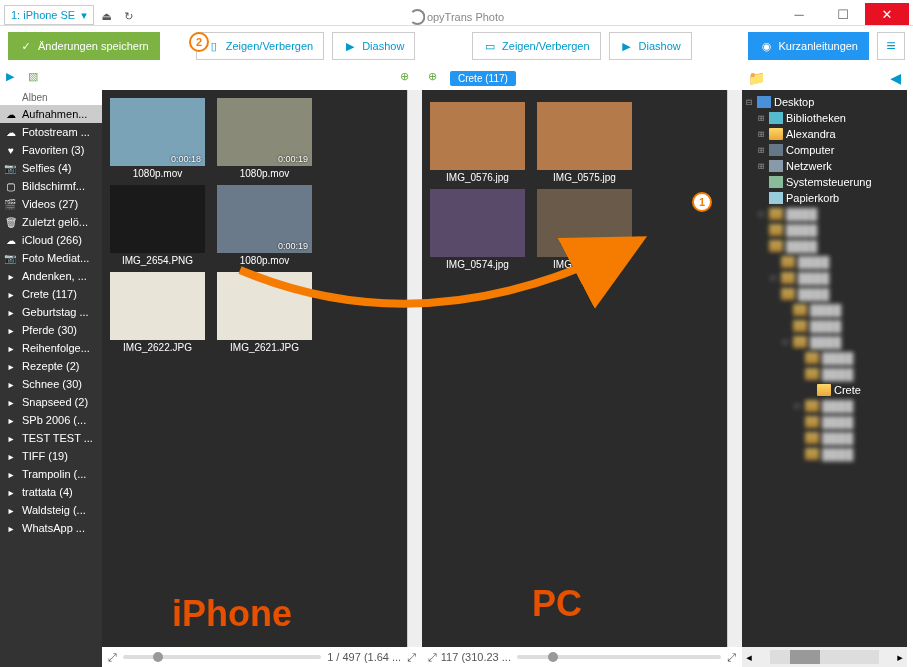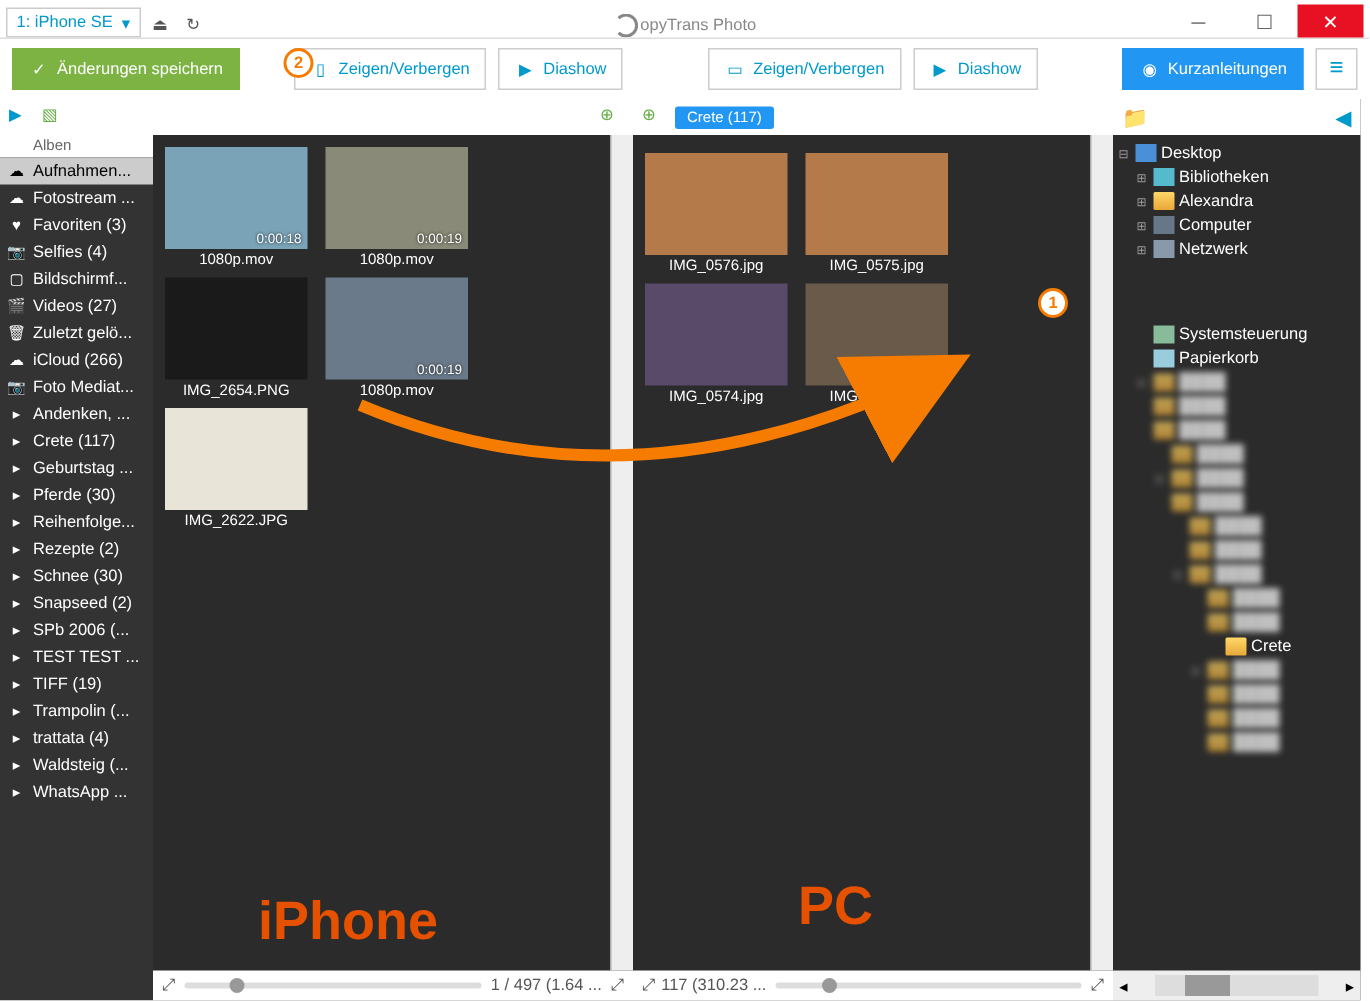--- a/index.html
+++ b/index.html
@@ -262,20 +262,24 @@
               <span class="dur">0:00:19</span>
             </div>
             <div class="lbl">1080p.mov</div>
           </div>
         </div>
         <div class="row">
           <div class="thumb">
             <div class="img" style="background:#e8e4d8"></div>
             <div class="lbl">IMG_2622.JPG</div>
           </div>
+          <div class="thumb">
+            <div class="img" style="background:#e8e4d8"></div>
+            <div class="lbl">IMG_2621.JPG</div>
+          </div>
         </div>
       </div>
     <div class="big-label" style="bottom:32px;left:70px">iPhone</div>
     <div class="panel-f">
       <span>⤢</span>
       <div class="track">
           <div class="dot" style="left:15%"></div>
         </div>
       <span>1 / 497 (1.64 ...</span>
       <span style="margin-left:6px">⤢</span>
@@ -348,21 +352,21 @@
         <div class="tree-row" style="padding-left: 12px;">
           <span class="exp">⊞</span>
           <span class="fic comp"></span>
           <span>Computer</span>
         </div>
         <div class="tree-row" style="padding-left: 12px;">
           <span class="exp">⊞</span>
           <span class="fic net"></span>
           <span>Netzwerk</span>
         </div>
-        <div class="tree-row" style="padding-left: 12px; margin-top: 41px;">
+        <div class="tree-row" style="padding-left: 12px;">
           <span class="exp"></span>
           <span class="fic ctrl"></span>
           <span>Systemsteuerung</span>
         </div>
         <div class="tree-row" style="padding-left: 12px;">
           <span class="exp"></span>
           <span class="fic trash"></span>
           <span>Papierkorb</span>
         </div>
         <div class="tree-row blur" style="padding-left: 12px;">

